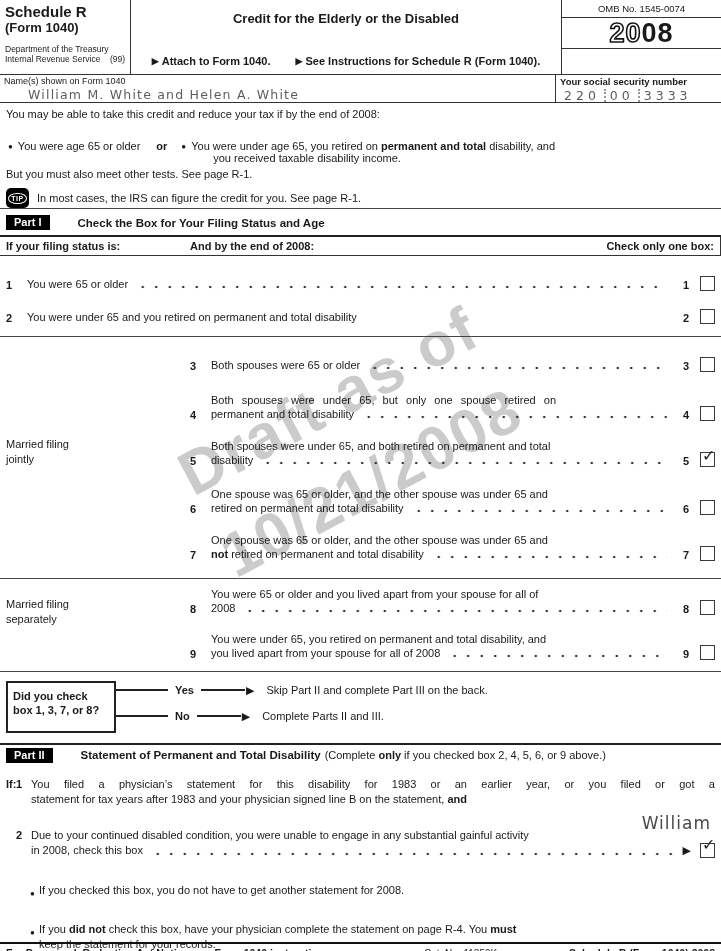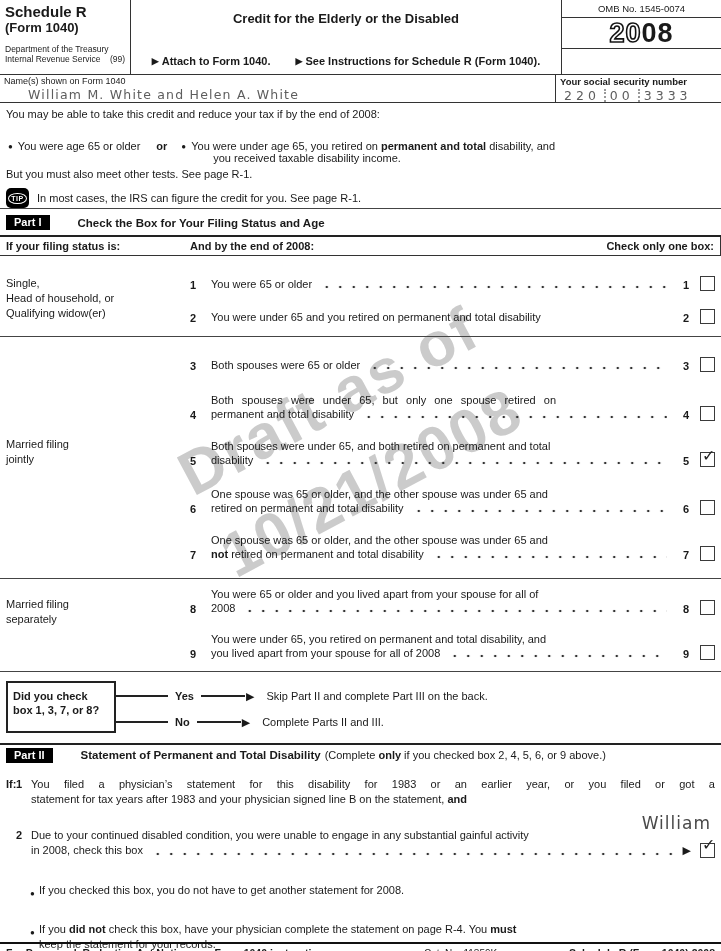--- a/index.html
+++ b/index.html
@@ -98,21 +98,21 @@
   .rnum2 { width:22px; font-weight:bold; text-align:center; }
   .cb { width:15px; height:15px; border:1.5px solid #3a3a3a; margin-left:3px; position:relative; background:#fff; }
   .ck { position:absolute; left:1px; top:-7px; font-size:16px; color:#222; }
   .mb18 { margin-bottom:18px; } .mb21 { margin-bottom:21px; } .mb20 { margin-bottom:20px; }
   .mb17 { margin-bottom:17px; }
 
   
   .gate { height:73px; display:flex; padding:9px 6px 0 6px; border-bottom:2.5px solid #222; }
   .gate-box { width:110px; border:2px solid #222; padding:6px 5px; font-weight:bold;
               font-size:11px; line-height:14px; height:52px; }
-  .gate-lines { flex:1; padding-top:1px;margin-top:6px; }
+  .gate-lines { flex:1; padding-top:1px; }
   .gate-row { display:flex; align-items:center; height:16px; }
   .gate-row.no { margin-top:10px; }
   .hl { border-top:2px solid #222; }
   .hl1 { width:52px; } .hl2 { width:44px; }
   .gate-lbl { font-weight:bold; margin:0 7px; }
   .tri { font-size:11px; margin-left:1px; }
   .gate-text { margin-left:12px; }
 
   
   .p2band { height:24px; border-bottom:none; padding-top:1px; }
@@ -219,25 +219,20 @@
     <span class="band-title">Check the Box for Your Filing Status and Age</span>
   </div>
 
   <div class="colhdr">
     <span class="c1">If your filing status is:</span>
     <span class="c2">And by the end of 2008:</span>
     <span class="c3">Check only one box:</span>
   </div>
 
   <div class="pgroup g1">
-    <div class="glabel">
-      <div>Single,</div>
-      <div>Head of household, or</div>
-      <div>Qualifying widow(er)</div>
-    </div>
     <div class="rowscol">
       <div class="prow mb18">
         <div class="rnum">1</div>
         <div class="rbody">
             <div class="lastline">
               <span>You were 65 or older</span>
               <span class="dots"></span>
             </div>
           </div>
         <div class="rnum2">1</div>

